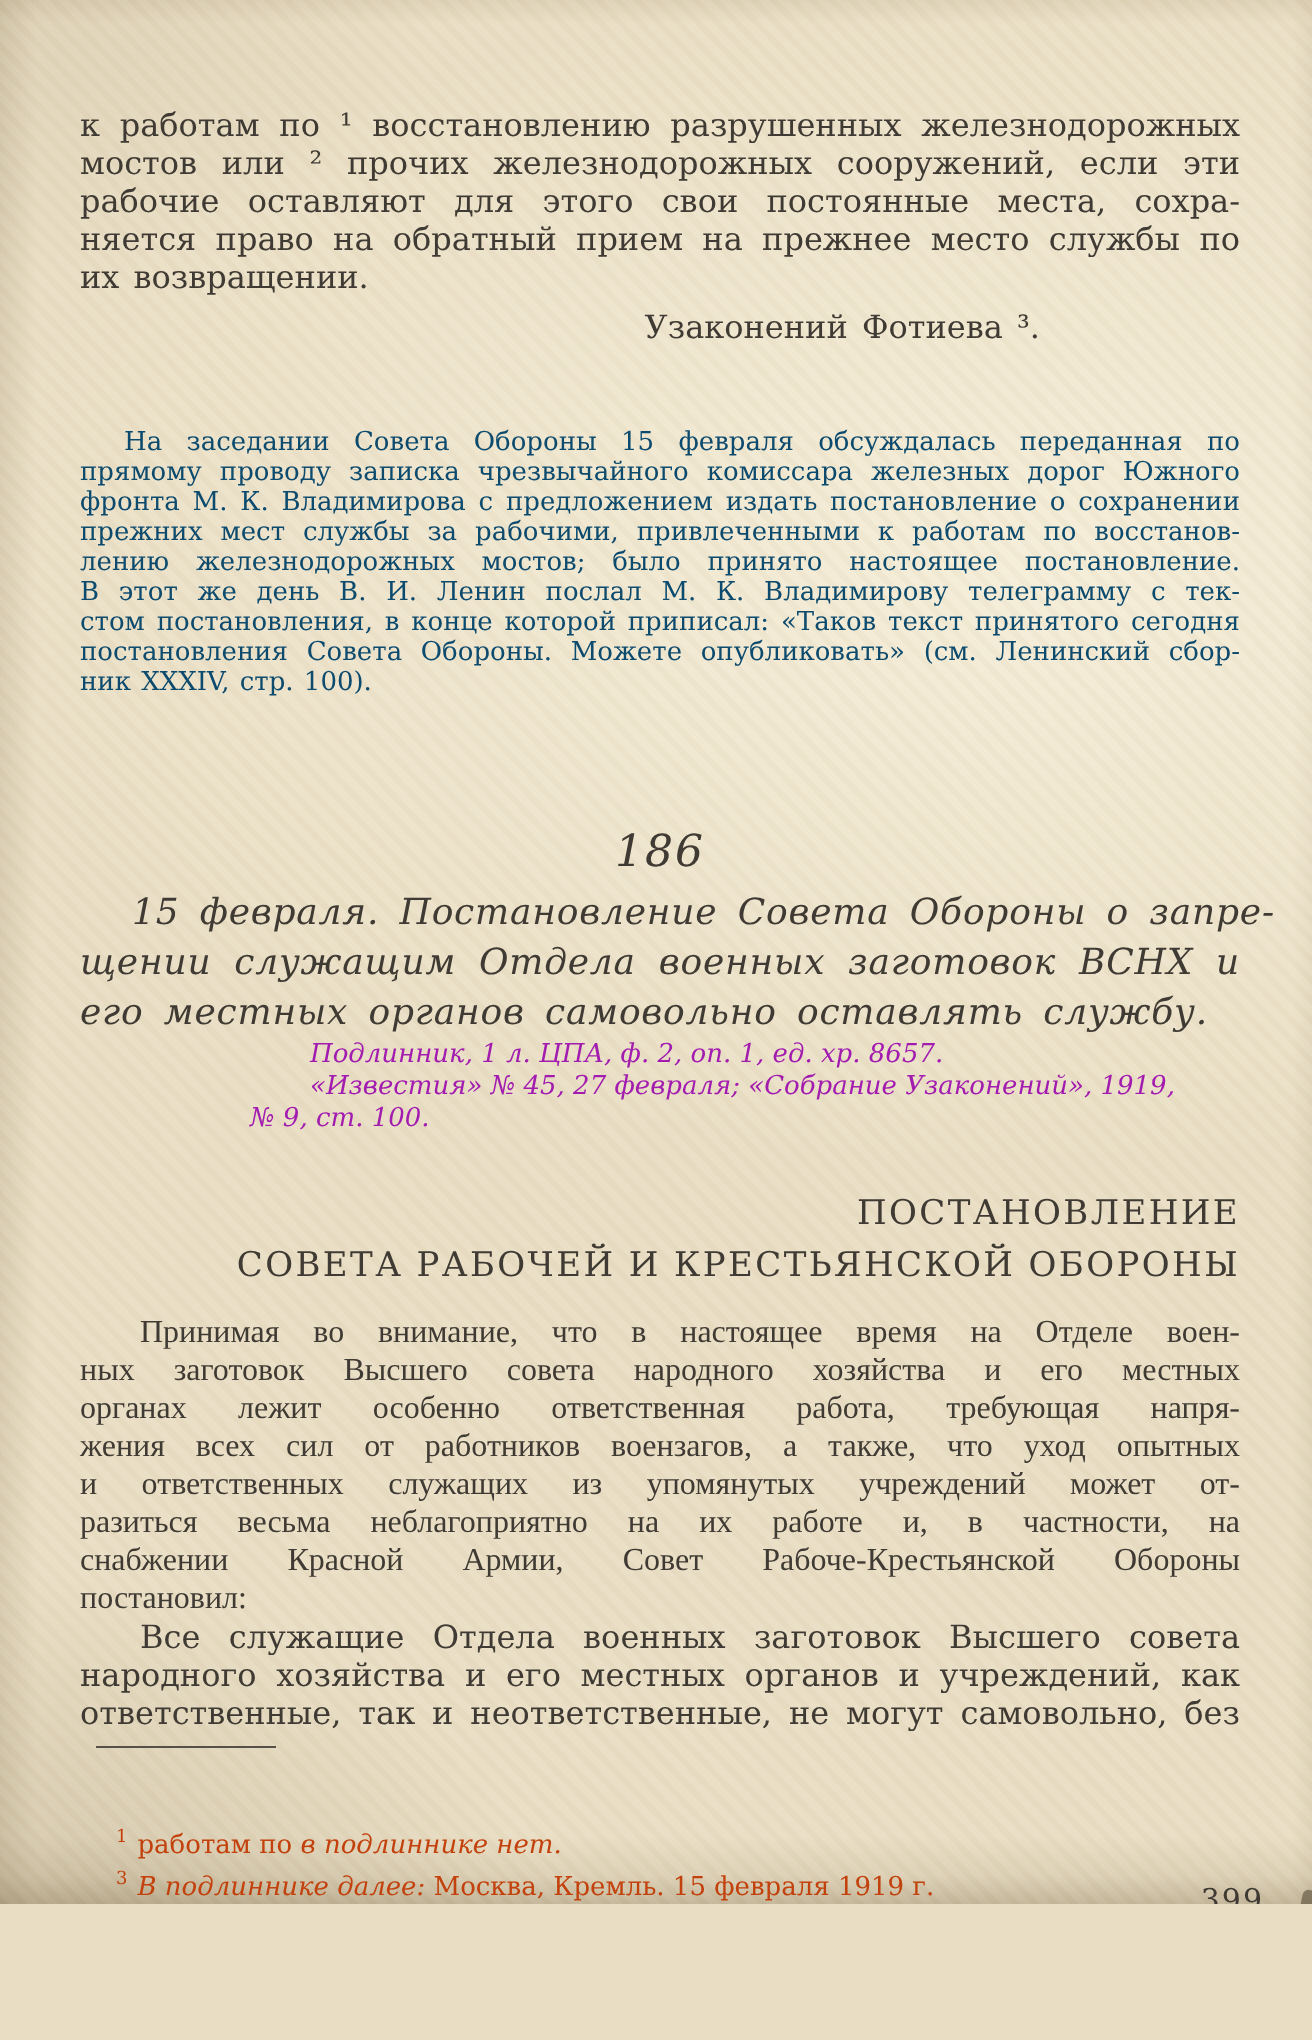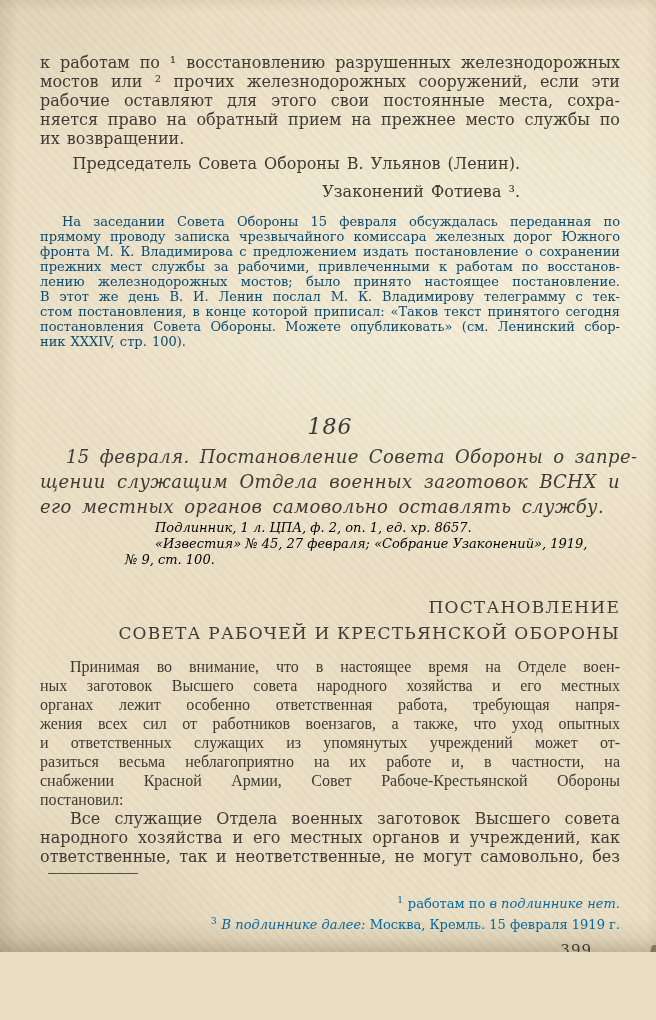--- a/index.html
+++ b/index.html
@@ -45,60 +45,59 @@
   .note { top: 214px; font-size: 13px; line-height: 15px; color: #0c4a6e; word-spacing: 1px; }
   .note .tline:first-child { text-indent: 22px; }
 
   .docnum { top: 414px; text-align: center; font-size: 22px; font-style: italic; letter-spacing: 1px; }
 
   .title { top: 444px; font-size: 18px; font-style: italic; line-height: 25px;
            letter-spacing: 0.4px; word-spacing: 4px; }
   .title .tline:first-child { text-indent: 26px; }
 
   .source { top: 520px; left: 125px; width: 495px; font-size: 13px; font-style: italic;
-            line-height: 16px; color: #000000; }
+            line-height: 16px; color: #a21caf; }
   .source .tline { text-align: left; text-align-last: left; }
   .source .tline:nth-child(-n+2) { text-indent: 30px; }
 
   .heading { top: 594px; text-align: right; font-size: 17px; line-height: 26px; letter-spacing: 1.2px; }
 
   .body1 { top: 657px; font-size: 16px; line-height: 19px; word-spacing: 1px; font-family: Liberation Serif, serif; }
   .body1 .tline:first-child { text-indent: 30px; }
   .body2 { top: 809px; font-size: 16px; line-height: 19px; word-spacing: 1px; }
   .body2 .tline:first-child { text-indent: 30px; }
 
   .fnrule { position: absolute; z-index: 1; top: 873px; left: 48px; width: 90px; height: 0;
             border-top: 1.5px solid #565047; }
 
-  .fns { top: 892px; font-size: 13px; line-height: 16.5px; color: #0369a1; text-align: right; }
+  .fns { top: 911px; font-size: 13px; line-height: 16.5px; color: #c2410c; }
   .fn { padding-left: 18px; white-space: nowrap; }
   .fn sup { font-size: 9px; margin-right: 5px; }
   .it { font-style: italic; }
 
   .pagenum { position: absolute; z-index: 1; top: 941px; left: 0; width: 592px;
-             text-align: right; font-size: 15px; letter-spacing: 1px; }
+             text-align: right; font-size: 15px; letter-spacing: 1px; padding-left: 40px; }
 
   .edge-mark { position: absolute; z-index: 1; right: -2px; top: 945px; width: 8px; height: 18px;
                background: #6e614c; border-radius: 3px; opacity: 0.75; transform: rotate(12deg); }
 </style>
 </head>
 <body>
 
 <div class="page">
 
   <div class="block intro">
       <div class="tline">к работам по ¹ восстановлению разрушенных железнодорожных</div>
       <div class="tline">мостов или ² прочих железнодорожных сооружений, если эти</div>
       <div class="tline">рабочие оставляют для этого свои постоянные места, сохра-</div>
       <div class="tline">няется право на обратный прием на прежнее место службы по</div>
       <div class="tline">их возвращении.</div>
     </div>
 
   <div class="block sigs">
-    <div class="sig">Председатель Совета Обороны В. Ульянов (Ленин).</div>
     <div class="sig">Узаконений Фотиева ³.</div>
   </div>
 
   <div class="block note">
       <div class="tline">На заседании Совета Обороны 15 февраля обсуждалась переданная по</div>
       <div class="tline">прямому проводу записка чрезвычайного комиссара железных дорог Южного</div>
       <div class="tline">фронта М. К. Владимирова с предложением издать постановление о сохранении</div>
       <div class="tline">прежних мест службы за рабочими, привлеченными к работам по восстанов-</div>
       <div class="tline">лению железнодорожных мостов; было принято настоящее постановление.</div>
       <div class="tline">В этот же день В. И. Ленин послал М. К. Владимирову телеграмму с тек-</div>

